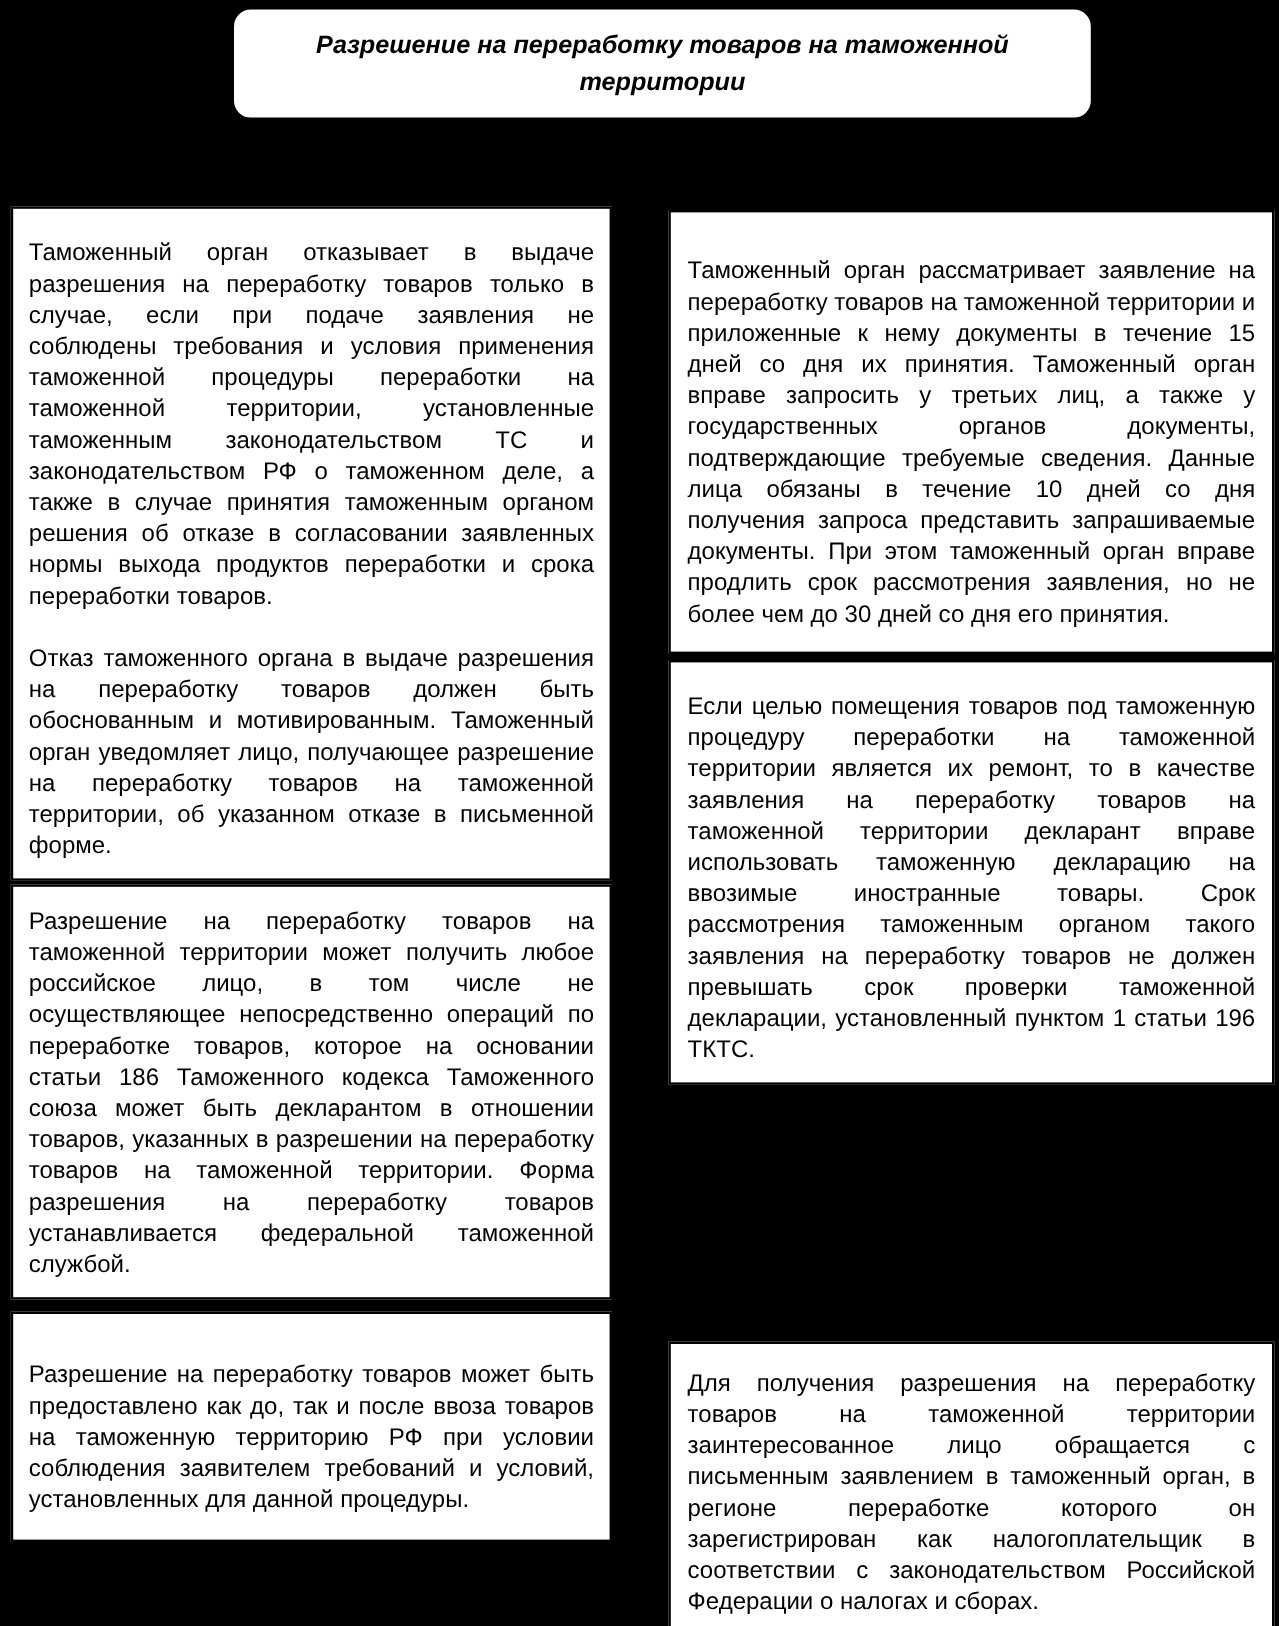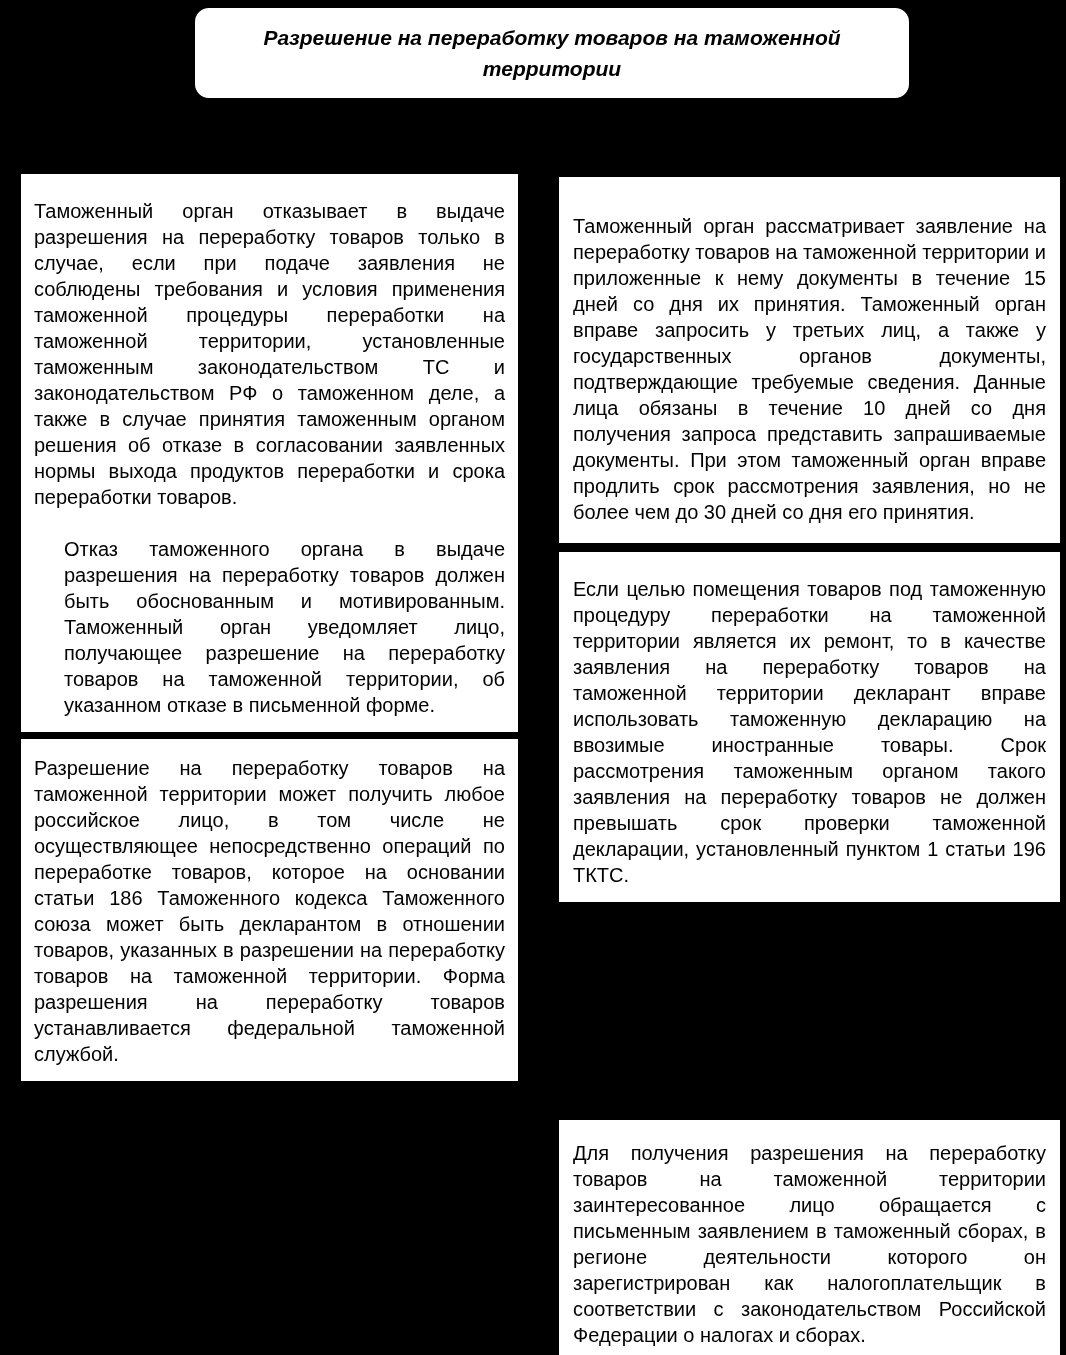--- a/index.html
+++ b/index.html
@@ -32,22 +32,22 @@
     font-size: 21px;
     line-height: 1.5;
     text-align: center;
     padding: 0 60px;
   }
   .text-box {
     font-size: 20px;
     line-height: 26px;
     text-align: justify;
   }
-  .text-box p + p { margin-top: 26px; margin-left: 30px; }
-  .l { left: 19px;   width: 501px; }
+  .text-box p + p { margin-top: 26px; }
+  .l { left: 9px;   width: 501px; }
   .r { left: 557px; width: 505px; }
   .l1 { top: 172px;  min-height: 538px; padding: 24px 13px 14px 13px; }
   .l2 { top: 737px;  min-height: 333px; padding: 16px 13px 14px 13px; }
   .l3 { top: 1093px; min-height: 192px; padding: 38px 13px 14px 13px; }
   .r1 { top: 175px;  min-height: 370px; padding: 36px 14px 14px 14px; }
   .r2 { top: 550px;  min-height: 343px; padding: 24px 14px 14px 14px; }
   .r3 { top: 928px;  min-height: 165px; padding: 18px 14px 14px 14px; }
   .r4 { top: 1118px; min-height: 232px; padding: 20px 14px 14px 14px; }
   .indent-first { text-indent: 7px; }
 </style>
@@ -62,27 +62,30 @@
 
   <div class="box text-box l l1">
     <p>Таможенный орган отказывает в выдаче разрешения на переработку товаров только в случае, если при подаче заявления не соблюдены требования и условия применения таможенной процедуры переработки на таможенной территории, установленные таможенным законодательством ТС и законодательством РФ о таможенном деле, а также в случае принятия таможенным органом решения об отказе в согласовании заявленных нормы выхода продуктов переработки и срока переработки товаров.</p>
     <p>Отказ таможенного органа в выдаче разрешения на переработку товаров должен быть обоснованным и мотивированным. Таможенный орган уведомляет лицо, получающее разрешение на переработку товаров на таможенной территории, об указанном отказе в письменной форме.</p>
   </div>
 
   <div class="box text-box l l2">
     <p>Разрешение на переработку товаров на таможенной территории может получить любое российское лицо, в том числе не осуществляющее непосредственно операций по переработке товаров, которое на основании статьи 186 Таможенного кодекса Таможенного союза может быть декларантом в отношении товаров, указанных в разрешении на переработку товаров на таможенной территории. Форма разрешения на переработку товаров устанавливается федеральной таможенной службой.</p>
   </div>
 
+  <div class="box text-box l l3">
+    <p>Разрешение на переработку товаров может быть предоставлено как до, так и после ввоза товаров на таможенную территорию РФ при условии соблюдения заявителем требований и условий, установленных для данной процедуры.</p>
+  </div>
 
   <div class="box text-box r r1">
     <p>Таможенный орган рассматривает заявление на переработку товаров на таможенной территории и приложенные к нему документы в течение 15 дней со дня их принятия. Таможенный орган вправе запросить у третьих лиц, а также у государственных органов документы, подтверждающие требуемые сведения. Данные лица обязаны в течение 10 дней со дня получения запроса представить запрашиваемые документы. При этом таможенный орган вправе продлить срок рассмотрения заявления, но не более чем до 30 дней со дня его принятия.</p>
   </div>
 
   <div class="box text-box r r2">
     <p>Если целью помещения товаров под таможенную процедуру переработки на таможенной территории является их ремонт, то в качестве заявления на переработку товаров на таможенной территории декларант вправе использовать таможенную декларацию на ввозимые иностранные товары. Срок рассмотрения таможенным органом такого заявления на переработку товаров не должен превышать срок проверки таможенной декларации, установленный пунктом 1 статьи 196 ТКТС.</p>
   </div>
 
 
   <div class="box text-box r r4">
-    <p>Для получения разрешения на переработку товаров на таможенной территории заинтересованное лицо обращается с письменным заявлением в таможенный сборах, в регионе деятельности которого он зарегистрирован как налогоплательщик в соответствии с законодательством Российской Федерации о налогах и сборах.</p>
+    <p>Для получения разрешения на переработку товаров на таможенной территории заинтересованное лицо обращается с письменным заявлением в таможенный орган, в регионе переработке которого он зарегистрирован как налогоплательщик в соответствии с законодательством Российской Федерации о налогах и сборах.</p>
   </div>
 
 </div>
 
 </body></html>

